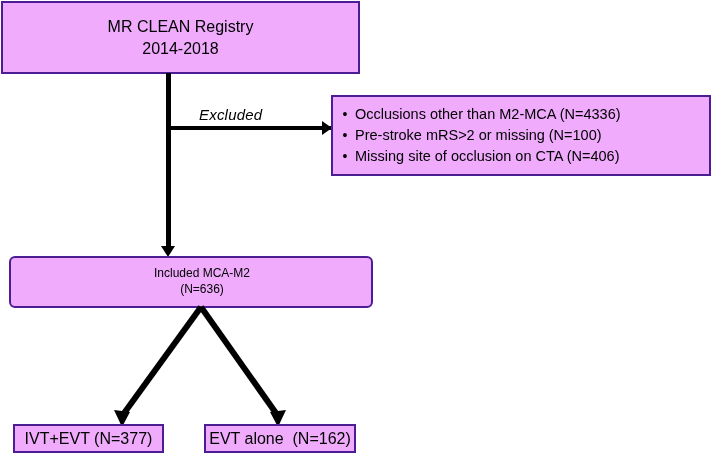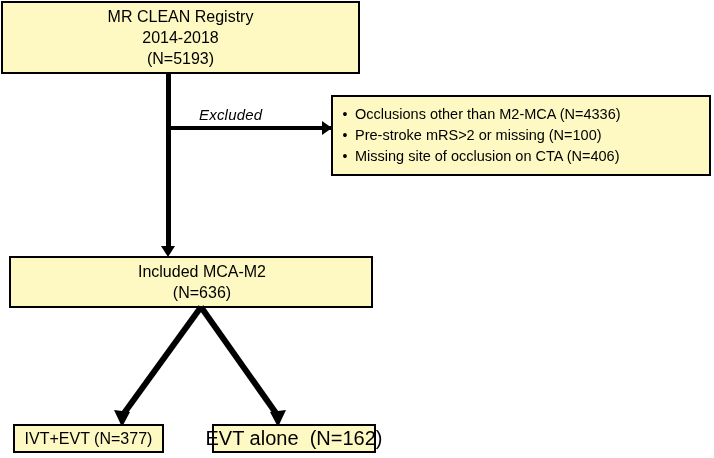--- a/index.html
+++ b/index.html
@@ -12,22 +12,22 @@
     width: 714px;
     height: 458px;
     background: #ffffff;
     font-family: "Liberation Sans", sans-serif;
     color: #000000;
     overflow: hidden;
   }
   .node {
     position: absolute;
     box-sizing: border-box;
-    border: 2px solid #000000;
-    background: #fef9c3;
+    border: 2px solid #4c1d95;
+    background: #f0abfc;
     display: flex;
     flex-direction: column;
     align-items: center;
     justify-content: center;
   }
   .node .line {
     display: block;
     text-align: center;
     white-space: pre;
     line-height: 1.32;
@@ -68,41 +68,42 @@
   .bullet-row .txt {
     flex: 1 1 auto;
     white-space: pre;
   }
   
   #box-included {
     left: 9px;
     top: 256px;
     width: 364px;
     height: 52px;
-    font-size: 16px;
+    font-size: 12px;
     justify-content: center;
+    border-radius: 6px;
   }
   #box-included .stack {
     position: relative;
     left: 11px;
   }
   
   #box-ivt {
     left: 13px;
     top: 424px;
     width: 151px;
     height: 29px;
     font-size: 16px;
   }
   #box-evt {
-    left: 212px;
+    left: 204px;
     top: 424px;
-    width: 164px;
+    width: 152px;
     height: 29px;
-    font-size: 20px;
+    font-size: 16px;
   }
   
   .conn {
     position: absolute;
     background: #000000;
   }
   #trunk-vert {
     left: 166px;
     top: 73px;
     width: 5px;
@@ -157,21 +158,20 @@
   }
 </style>
 </head>
 <body>
 
 <div id="canvas">
 
   <div class="node" id="box-registry">
     <span class="line">MR CLEAN Registry</span>
     <span class="line">2014-2018</span>
-    <span class="line">(N=5193)</span>
   </div>
 
   <div class="conn" id="trunk-vert"></div>
   <div class="conn" id="branch-horiz"></div>
   <div class="arrow-right" id="branch-arrowhead"></div>
   <div class="arrow-down" id="trunk-arrowhead"></div>
 
   <div id="excluded-label">Excluded</div>
 
   <div class="node" id="box-excluded">

